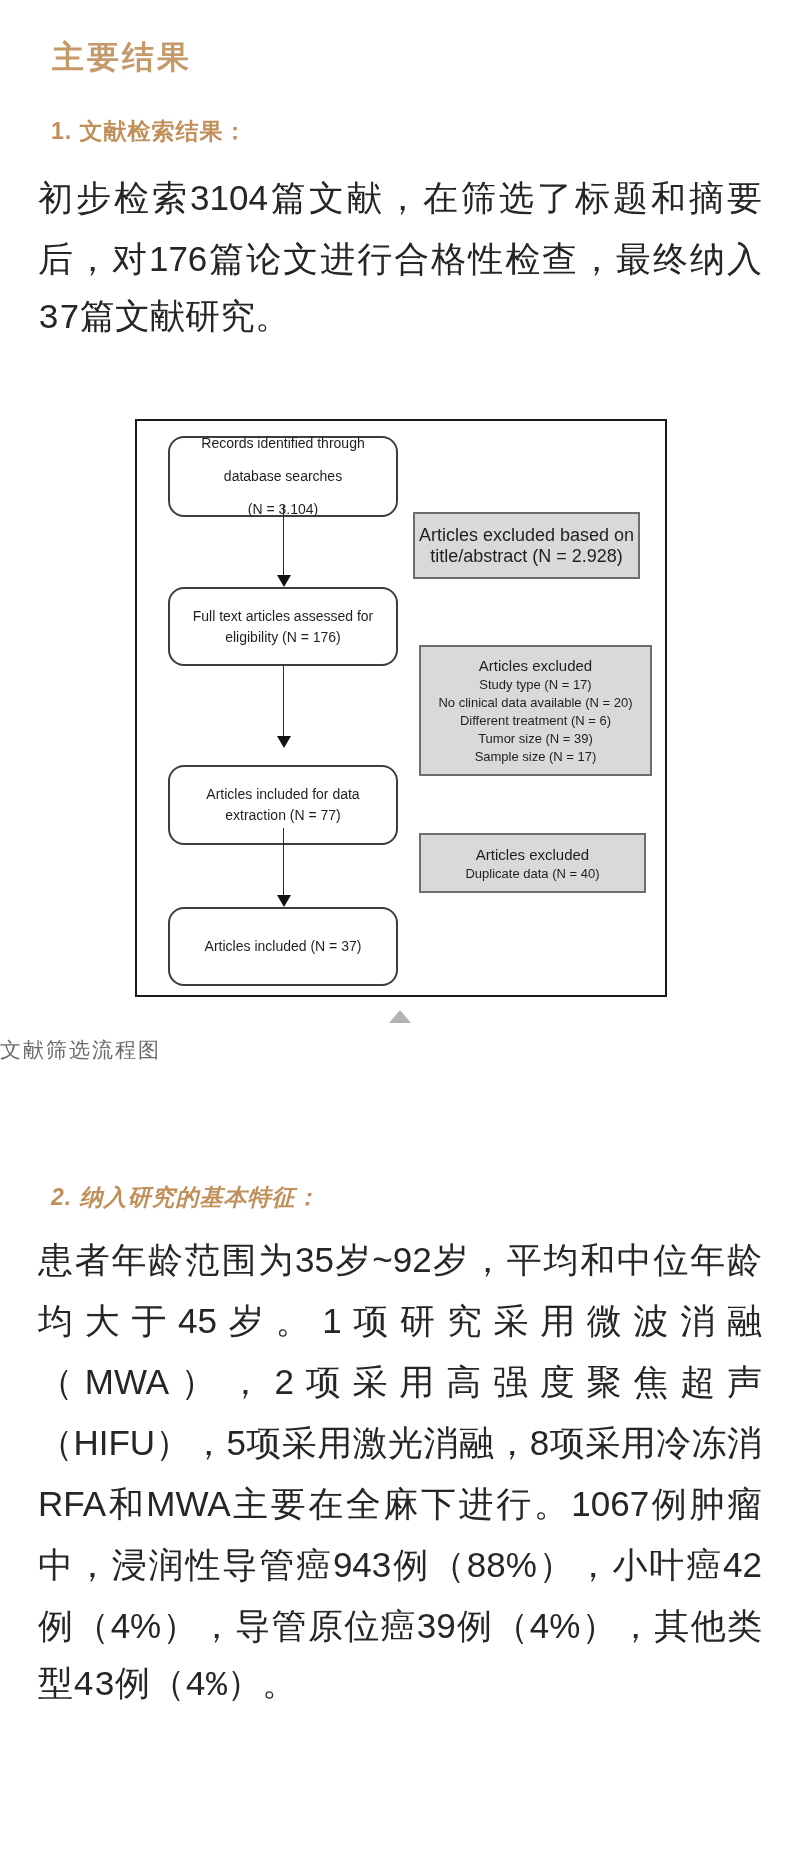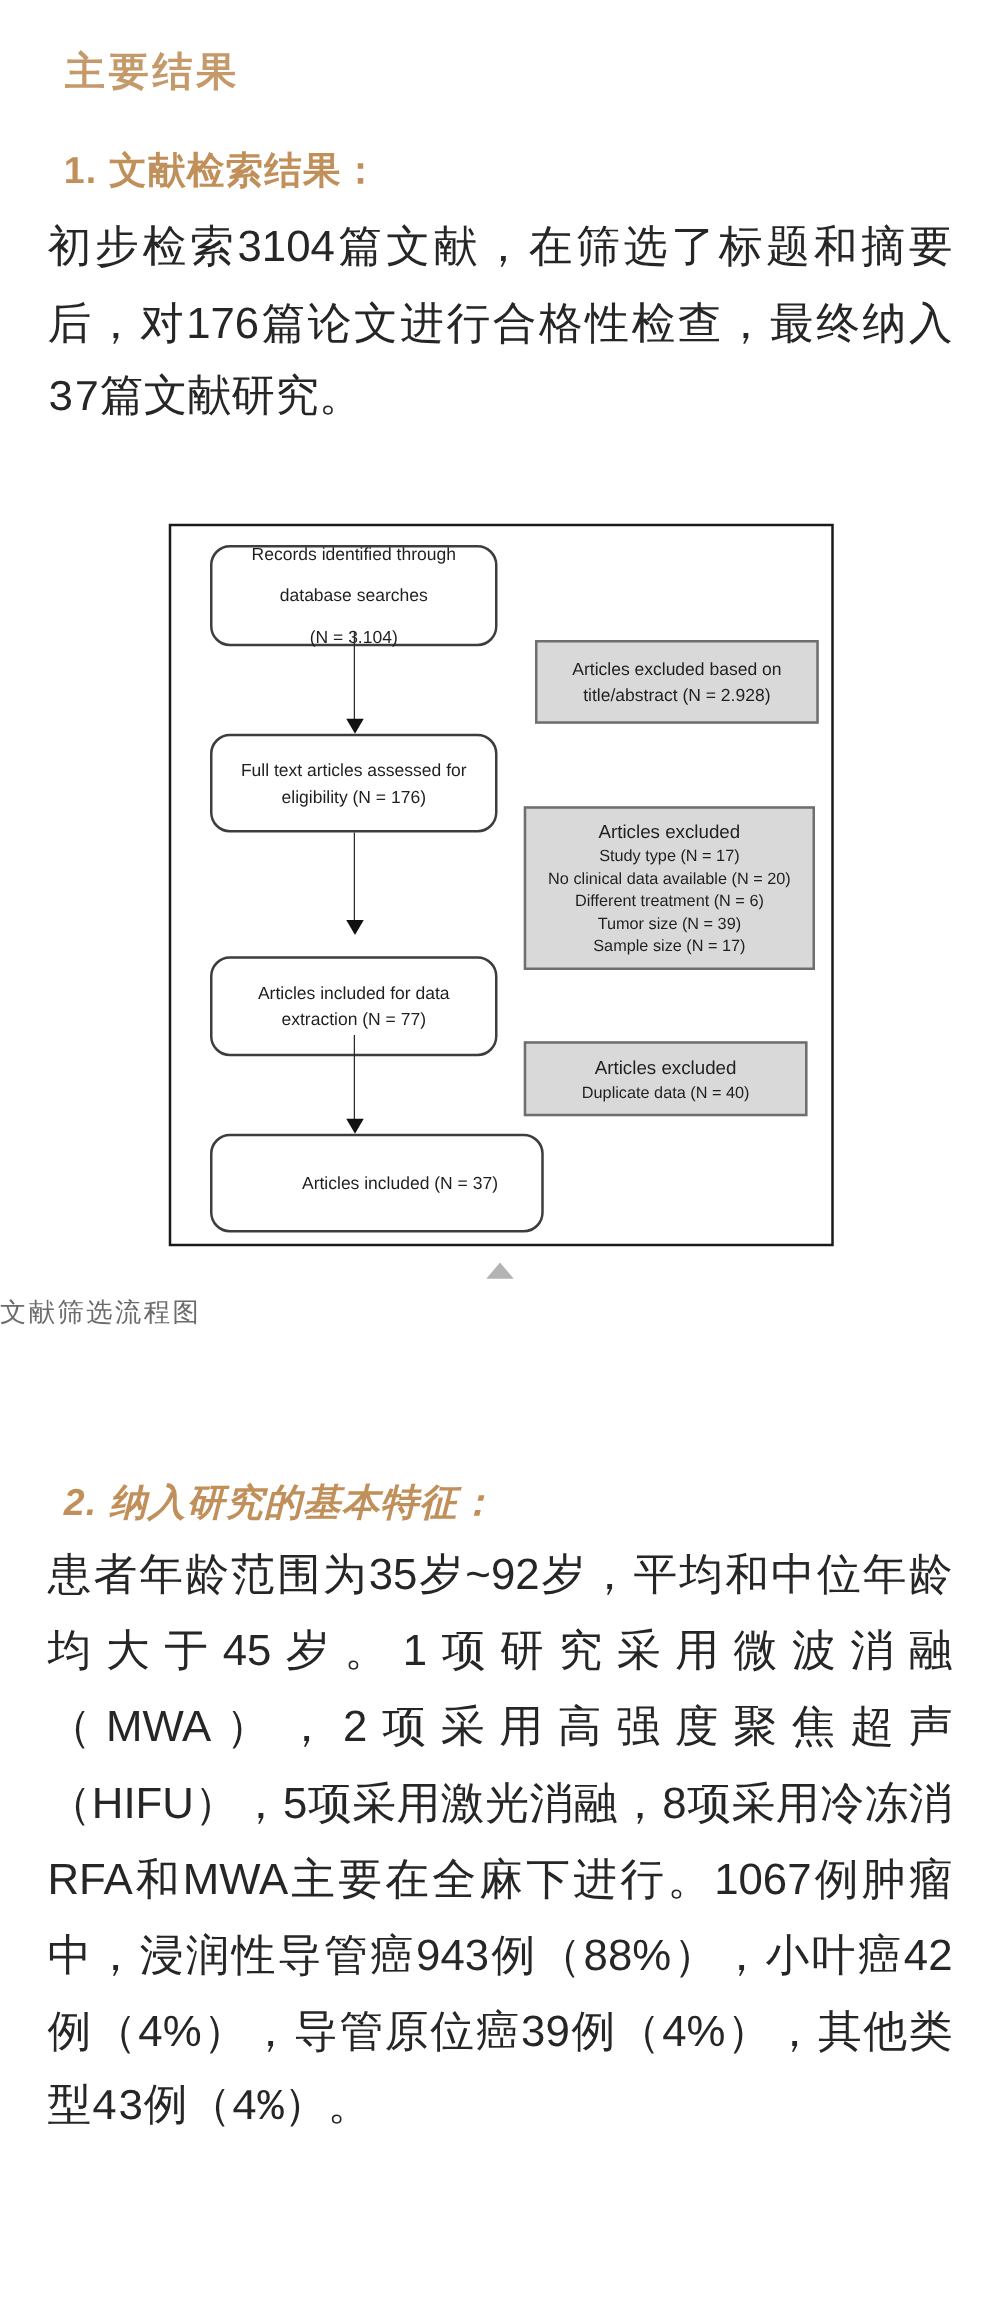--- a/index.html
+++ b/index.html
@@ -2,56 +2,56 @@
 <html><head>
 <meta charset="utf-8">
 <style>
   html,body{margin:0;padding:0;background:#ffffff;}
   .page{position:relative;width:800px;height:1852px;background:#ffffff;overflow:hidden;
         font-family:"Liberation Sans","DejaVu Sans",sans-serif;}
 
   .main-title{position:absolute;left:52px;top:36px;font-family:"Liberation Serif","DejaVu Serif",serif;
         font-size:32px;font-weight:700;color:#c59a6b;letter-spacing:3px;}
 
-  .sec-heading{position:absolute;left:51px;font-size:30px;font-weight:700;color:#c1905a;letter-spacing:1px;}
+  .sec-heading{position:absolute;left:51px;font-size:23px;font-weight:700;color:#c1905a;letter-spacing:1px;}
   .sec-heading.h1{top:116px;}
   .sec-heading.h2{top:1182px;font-style:italic;}
 
   .para{position:absolute;left:38px;width:724px;font-size:35px;color:#262626;}
   .para.p1{top:167px;}
   .para.p2{top:1229px;}
   .ln{display:block;height:61px;line-height:61px;overflow:hidden;
       text-align:justify;text-align-last:justify;}
   .ln.last{text-align-last:left;font-family:Liberation Mono, monospace;}
 
   
   .chart{position:absolute;left:135px;top:419px;width:528px;height:574px;
          border:2px solid #1a1a1a;background:#ffffff;}
   .fbox{position:absolute;left:31px;width:226px;border:2px solid #3d3d3d;border-radius:16px;
         background:#ffffff;display:flex;flex-direction:column;align-items:center;justify-content:center;
         text-align:center;font-size:14px;line-height:21px;color:#1f1f1f;}
   .fbox.b1{top:15px;height:77px;gap:12px;}
   .fbox.b2{top:166px;height:75px;}
   .fbox.b3{top:344px;height:76px;}
-  .fbox.b4{top:486px;height:75px;padding-left:37px;}
+  .fbox.b4{top:486px;height:75px;}
 
   .aline{position:absolute;left:146px;width:1px;background:#2b2b2b;}
   .aline.a1{top:84px;height:72px;}
   .aline.a2{top:245px;height:72px;}
   .aline.a3{top:407px;height:69px;}
   .ahead{position:absolute;left:140px;width:0;height:0;
          border-left:7px solid transparent;border-right:7px solid transparent;
          border-top:12px solid #111111;}
   .ahead.a1{top:154px;}
   .ahead.a2{top:315px;}
   .ahead.a3{top:474px;}
 
   .gbox{position:absolute;background:#d9d9d9;border:2px solid #6e6e6e;color:#1f1f1f;
         display:flex;flex-direction:column;align-items:center;justify-content:center;text-align:center;}
-  .gbox.g1{left:291px;top:91px;width:223px;height:63px;font-size:14px;line-height:21px;align-items:center;}
+  .gbox.g1{left:276px;top:91px;width:223px;height:63px;font-size:18px;line-height:21px;align-items:center;}
   .gbox.g2{left:282px;top:224px;width:229px;height:127px;}
   .gbox.g3{left:282px;top:412px;width:223px;height:56px;}
   .g2-title{font-size:15px;line-height:21px;}
   .g2-item{font-size:13px;line-height:18px;}
   .g3-l1{font-size:15px;line-height:21px;}
   .g3-l2{font-size:13px;line-height:18px;}
 
   .fig-tri{position:absolute;left:389px;top:1010px;width:0;height:0;
            border-left:11px solid transparent;border-right:11px solid transparent;
            border-bottom:13px solid #b3b3b3;}

